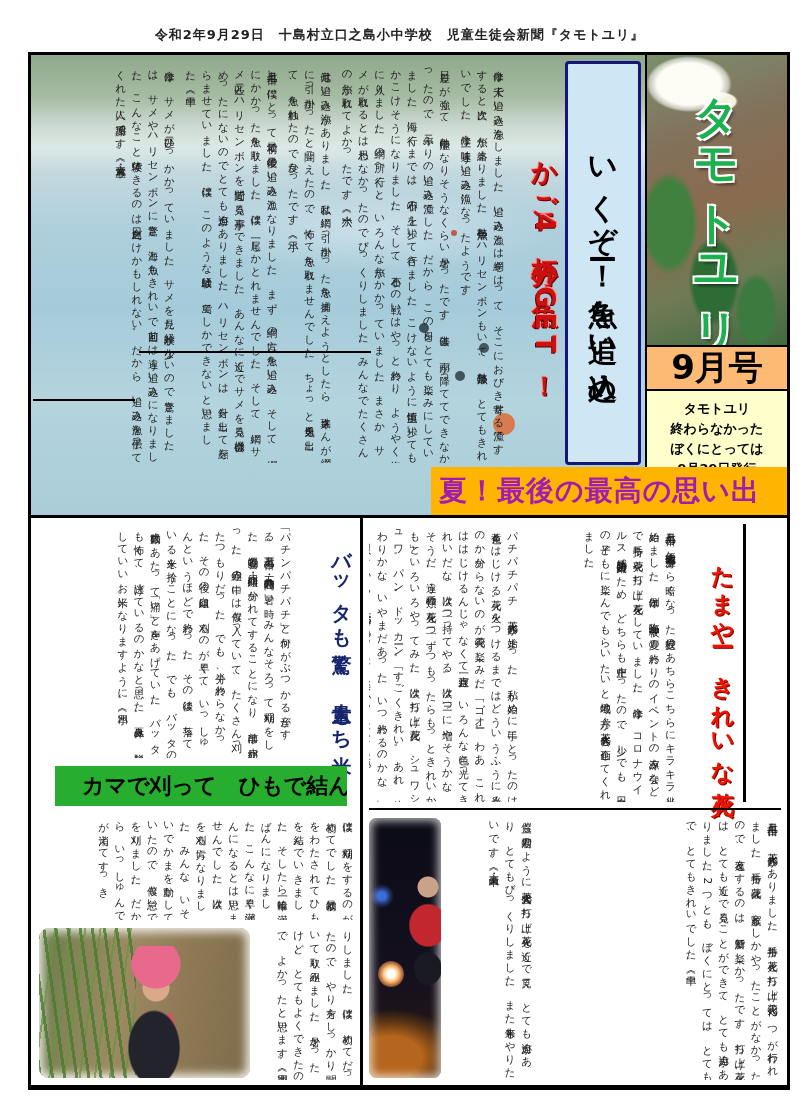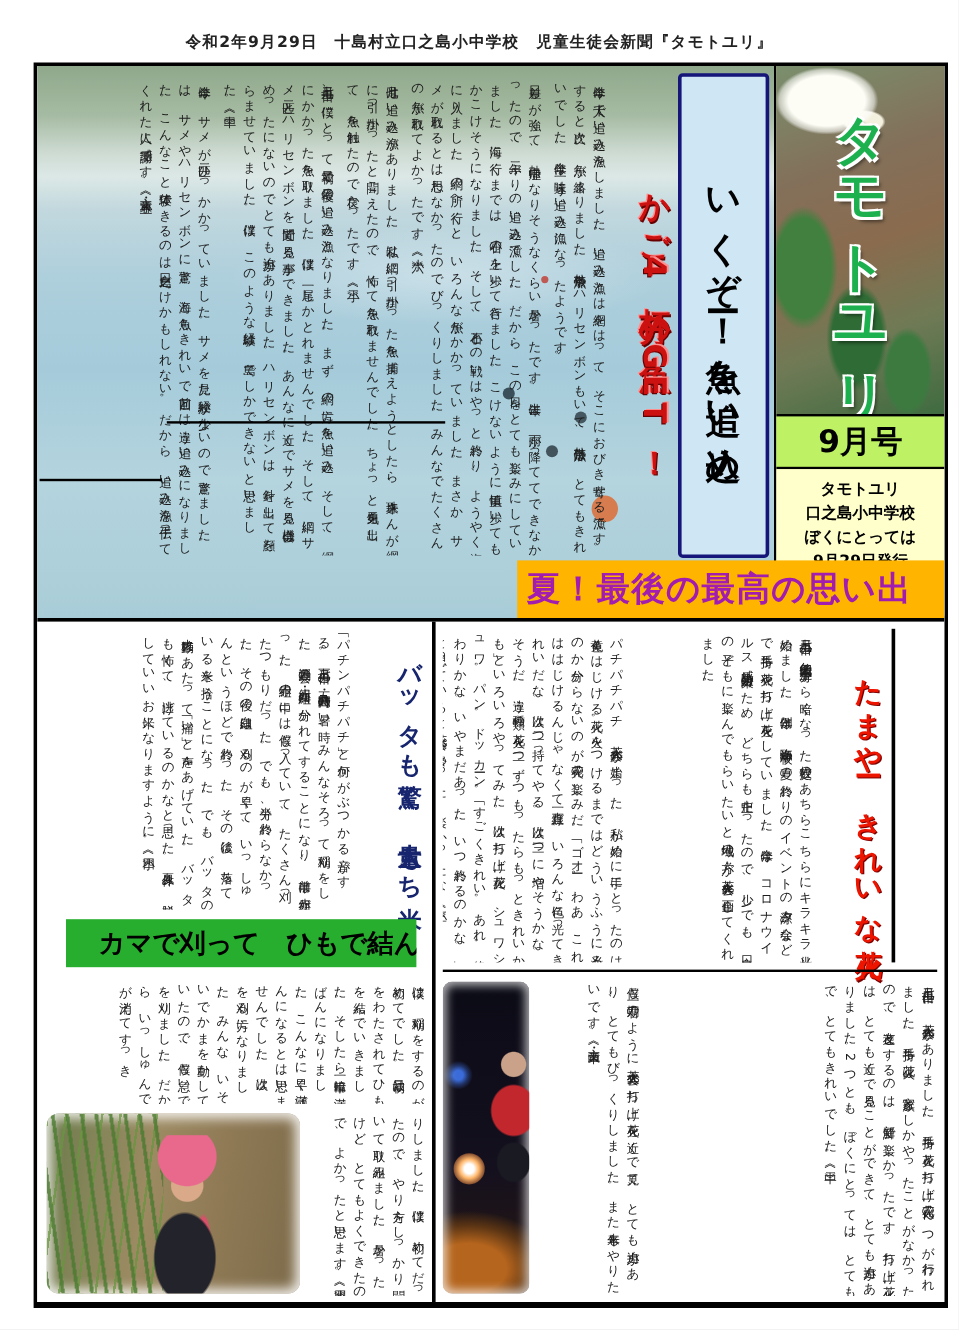--- a/index.html
+++ b/index.html
@@ -40,22 +40,22 @@
         radial-gradient(ellipse 58px 38px at 30% 10%, #fdfdf6 0 55%, rgba(255,255,255,.55) 68%, transparent 74%),
         radial-gradient(ellipse 26px 14px at 52% 16%, #f4f1df 0 60%, transparent 70%),
         radial-gradient(ellipse 48px 86px at 16% 58%, #41803f 0 48%, transparent 60%),
         radial-gradient(ellipse 40px 70px at 48% 78%, #2e6b35 0 52%, transparent 64%),
         radial-gradient(ellipse 34px 60px at 78% 88%, #3c7a40 0 50%, transparent 62%),
         linear-gradient(160deg,#7a8f6d 0%,#83705a 30%,#8a6b4e 52%,#6f7a55 75%,#3f6b40 100%);}
   .title-text{position:absolute;inset:0;display:flex;align-items:center;justify-content:center;
       font-size:44px;font-weight:900;letter-spacing:4px;color:#1db04f;
       text-shadow:-2px -2px 0 #fff,2px -2px 0 #fff,-2px 2px 0 #fff,2px 2px 0 #fff,3px 4px 3px rgba(0,0,0,.45);}
   .issue-no{width:100%;height:46px;box-sizing:border-box;border-top:2px solid #000;border-bottom:2px solid #000;
-      background:#bef264;display:flex;align-items:center;justify-content:center;
-      font-size:26px;font-weight:900;color:#000;}
+      background:#fdba74;display:flex;align-items:center;justify-content:center;
+      font-size:34px;font-weight:900;color:#000;}
   .publisher{width:100%;height:122px;box-sizing:border-box;background:#ffffcc;padding-top:8px;
       text-align:center;font-size:13px;font-weight:bold;line-height:1.55;color:#000;}
   .summer-banner{position:absolute;left:400px;top:412px;width:356px;height:48px;
       background:#ffb400;display:flex;align-items:center;padding-left:8px;box-sizing:border-box;
       font-size:28px;font-weight:900;color:#a21caf;letter-spacing:1px;white-space:nowrap;overflow:hidden;}
 
   
   .bottom-area{position:absolute;left:0;top:460px;width:756px;height:573px;
       border-top:3px solid #000;box-sizing:border-box;display:flex;background:#fff;}
   .rice-section{width:332px;border-right:3px solid #000;box-sizing:border-box;position:relative;}
@@ -146,21 +146,21 @@
       <span class="vtext">いくぞー！魚を追い込め</span>
     </div>
 
     <div class="title-col">
       <div class="title-art">
         <div class="title-text vtext">タモトユリ</div>
       </div>
       <div class="issue-no">9月号</div>
       <div class="publisher">
         <div>タモトユリ</div>
-        <div>口之島小中学校</div>
+        <div>終わらなかった</div>
         <div>ぼくにとっては</div>
         <div>9月29日発行</div>
       </div>
     </div>
 
     <div class="summer-banner">夏！最後の最高の思い出</div>
 
     <div class="bottom-area">
 
       <div class="rice-section">

